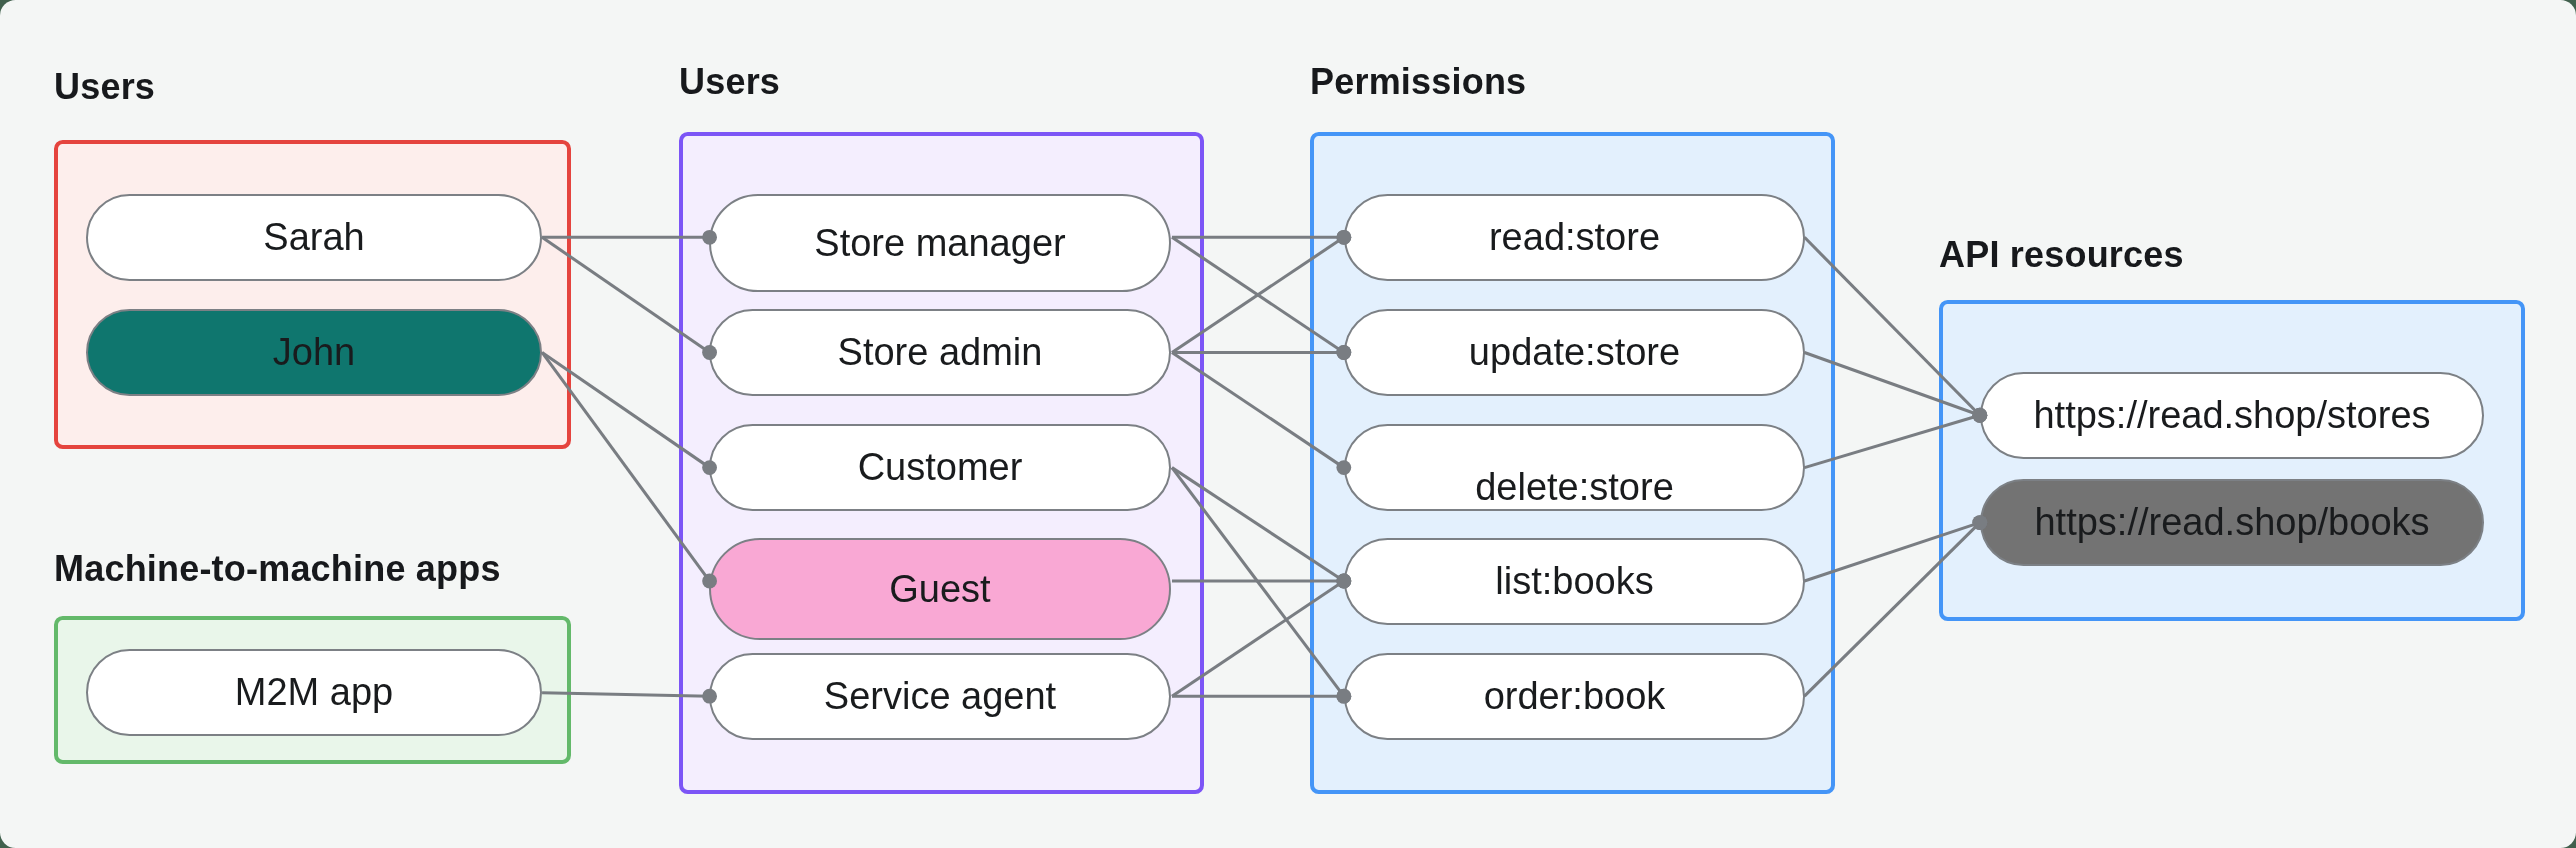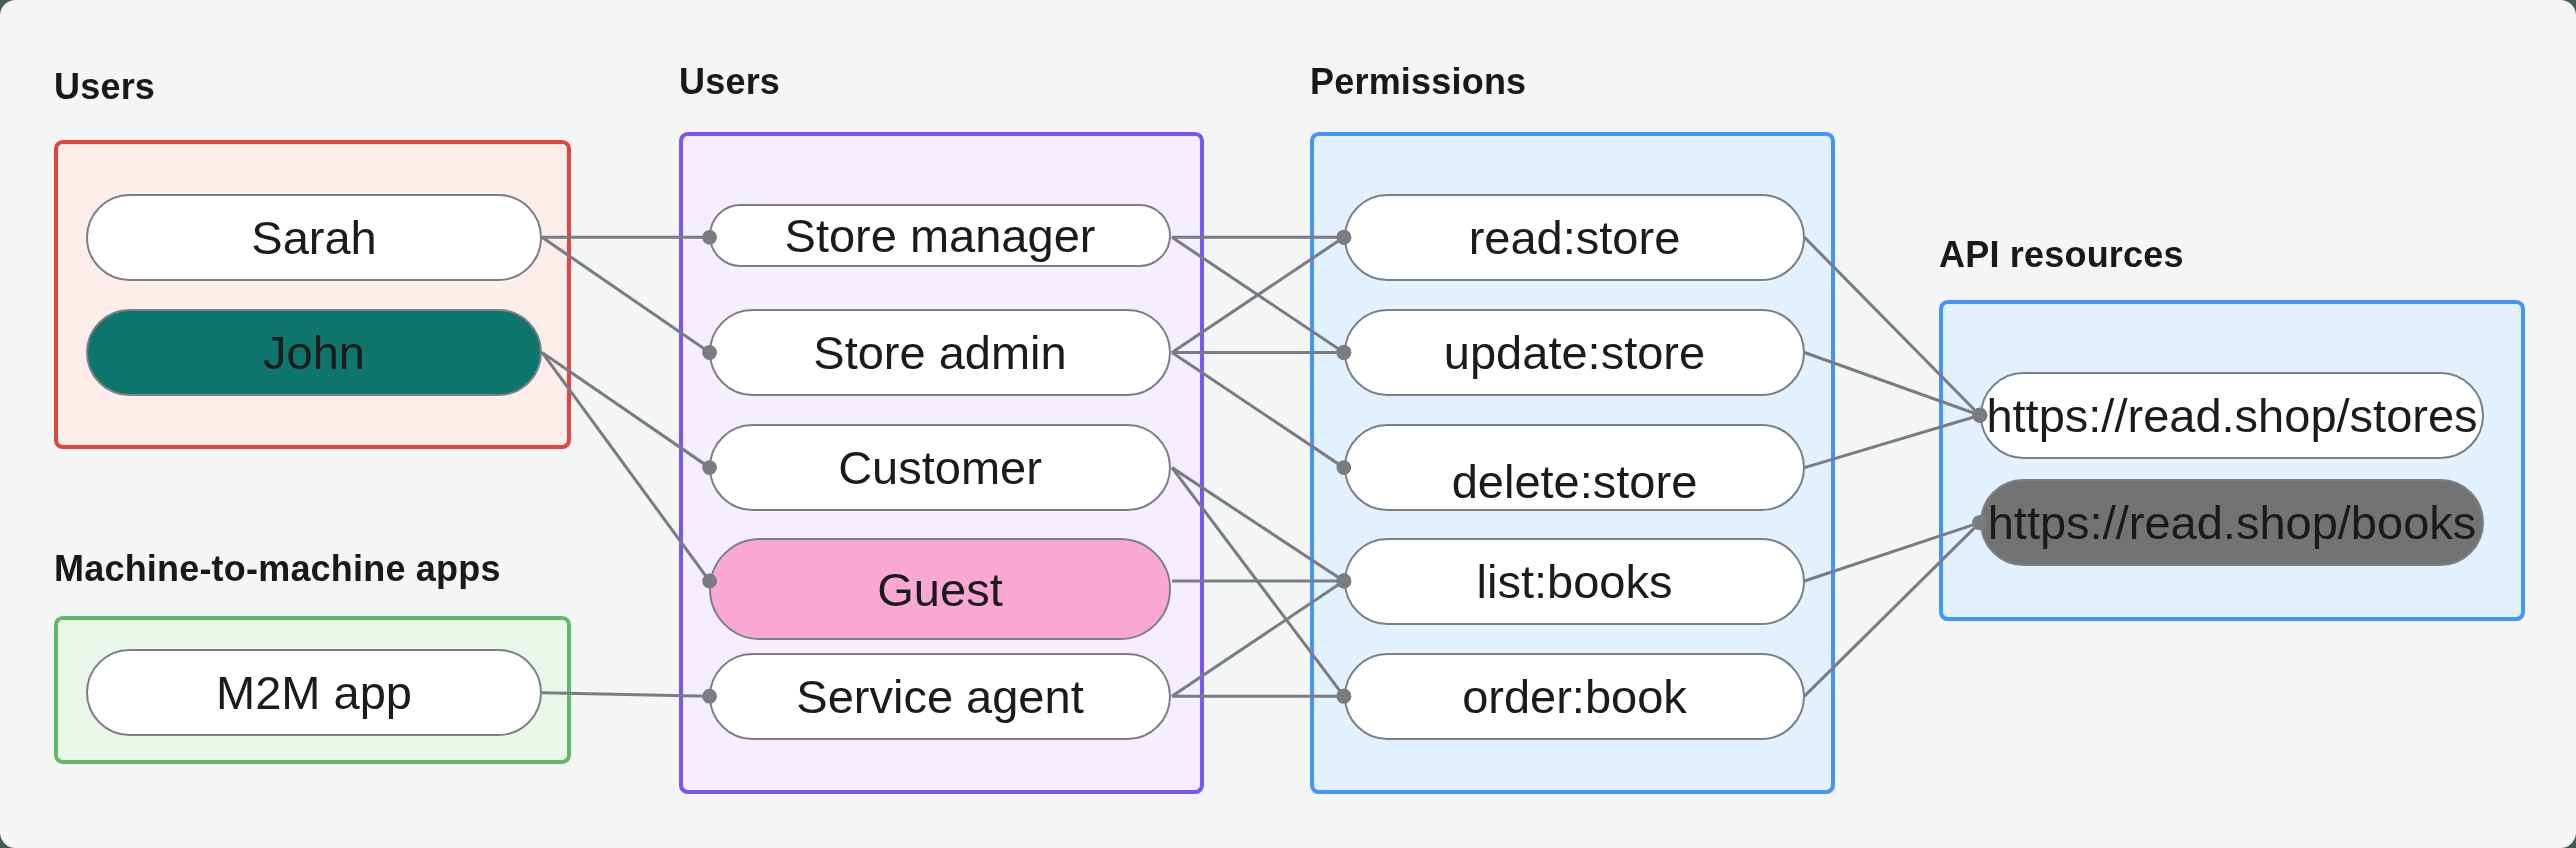--- a/index.html
+++ b/index.html
@@ -36,21 +36,21 @@
     position: absolute;
     background: #ffffff;
     border: 2.6px solid #7c8085;
     border-radius: 872px;
     box-sizing: border-box;
     display: flex;
     align-items: center;
     justify-content: center;
   }
   .pill span {
-    font-size: 47px;
+    font-size: 38px;
     color: #191b1d;
     white-space: nowrap;
   }
   #edges {
     position: absolute; left: 0; top: 0;
     pointer-events: none;
   }
 </style>
 </head>
 <body style="background: rgb(65, 96, 77);">
@@ -68,21 +68,21 @@
     <div class="group-label" style="left: 1939px; top: 234px;">API resources</div>
     <div class="pill" style="left: 86px; top: 194px; width: 456px; height: 87px; background: rgb(255, 255, 255); border-color: rgb(124, 128, 133);">
       <span style="color: rgb(25, 27, 29);">Sarah</span>
     </div>
     <div class="pill" style="left: 86px; top: 309px; width: 456px; height: 87px; background: #0f766e; border-color: rgb(124, 128, 133);">
       <span style="color: rgb(25, 27, 29);">John</span>
     </div>
     <div class="pill" style="left: 86px; top: 649px; width: 456px; height: 87px; background: rgb(255, 255, 255); border-color: rgb(124, 128, 133);">
       <span style="color: rgb(25, 27, 29);">M2M app</span>
     </div>
-    <div class="pill" style="left: 709px; top: 204px; width: 462px; height: 63px; background: rgb(255, 255, 255); border-color: rgb(124, 128, 133); text-align: center;">
+    <div class="pill" style="left: 709px; top: 194px; width: 462px; height: 98px; background: rgb(255, 255, 255); border-color: rgb(124, 128, 133); text-align: center;">
       <span style="color: rgb(25, 27, 29);">Store manager</span>
     </div>
     <div class="pill" style="left: 709px; top: 309px; width: 462px; height: 87px; background: rgb(255, 255, 255); border-color: rgb(124, 128, 133);">
       <span style="color: rgb(25, 27, 29);">Store admin</span>
     </div>
     <div class="pill" style="left: 709px; top: 424px; width: 462px; height: 87px; background: rgb(255, 255, 255); border-color: rgb(124, 128, 133);">
       <span style="color: rgb(25, 27, 29);">Customer</span>
     </div>
     <div class="pill" style="left: 709px; top: 538px; width: 462px; height: 102px; background: #f9a8d4; border-color: rgb(124, 128, 133);">
       <span style="color: rgb(25, 27, 29);">Guest</span>

